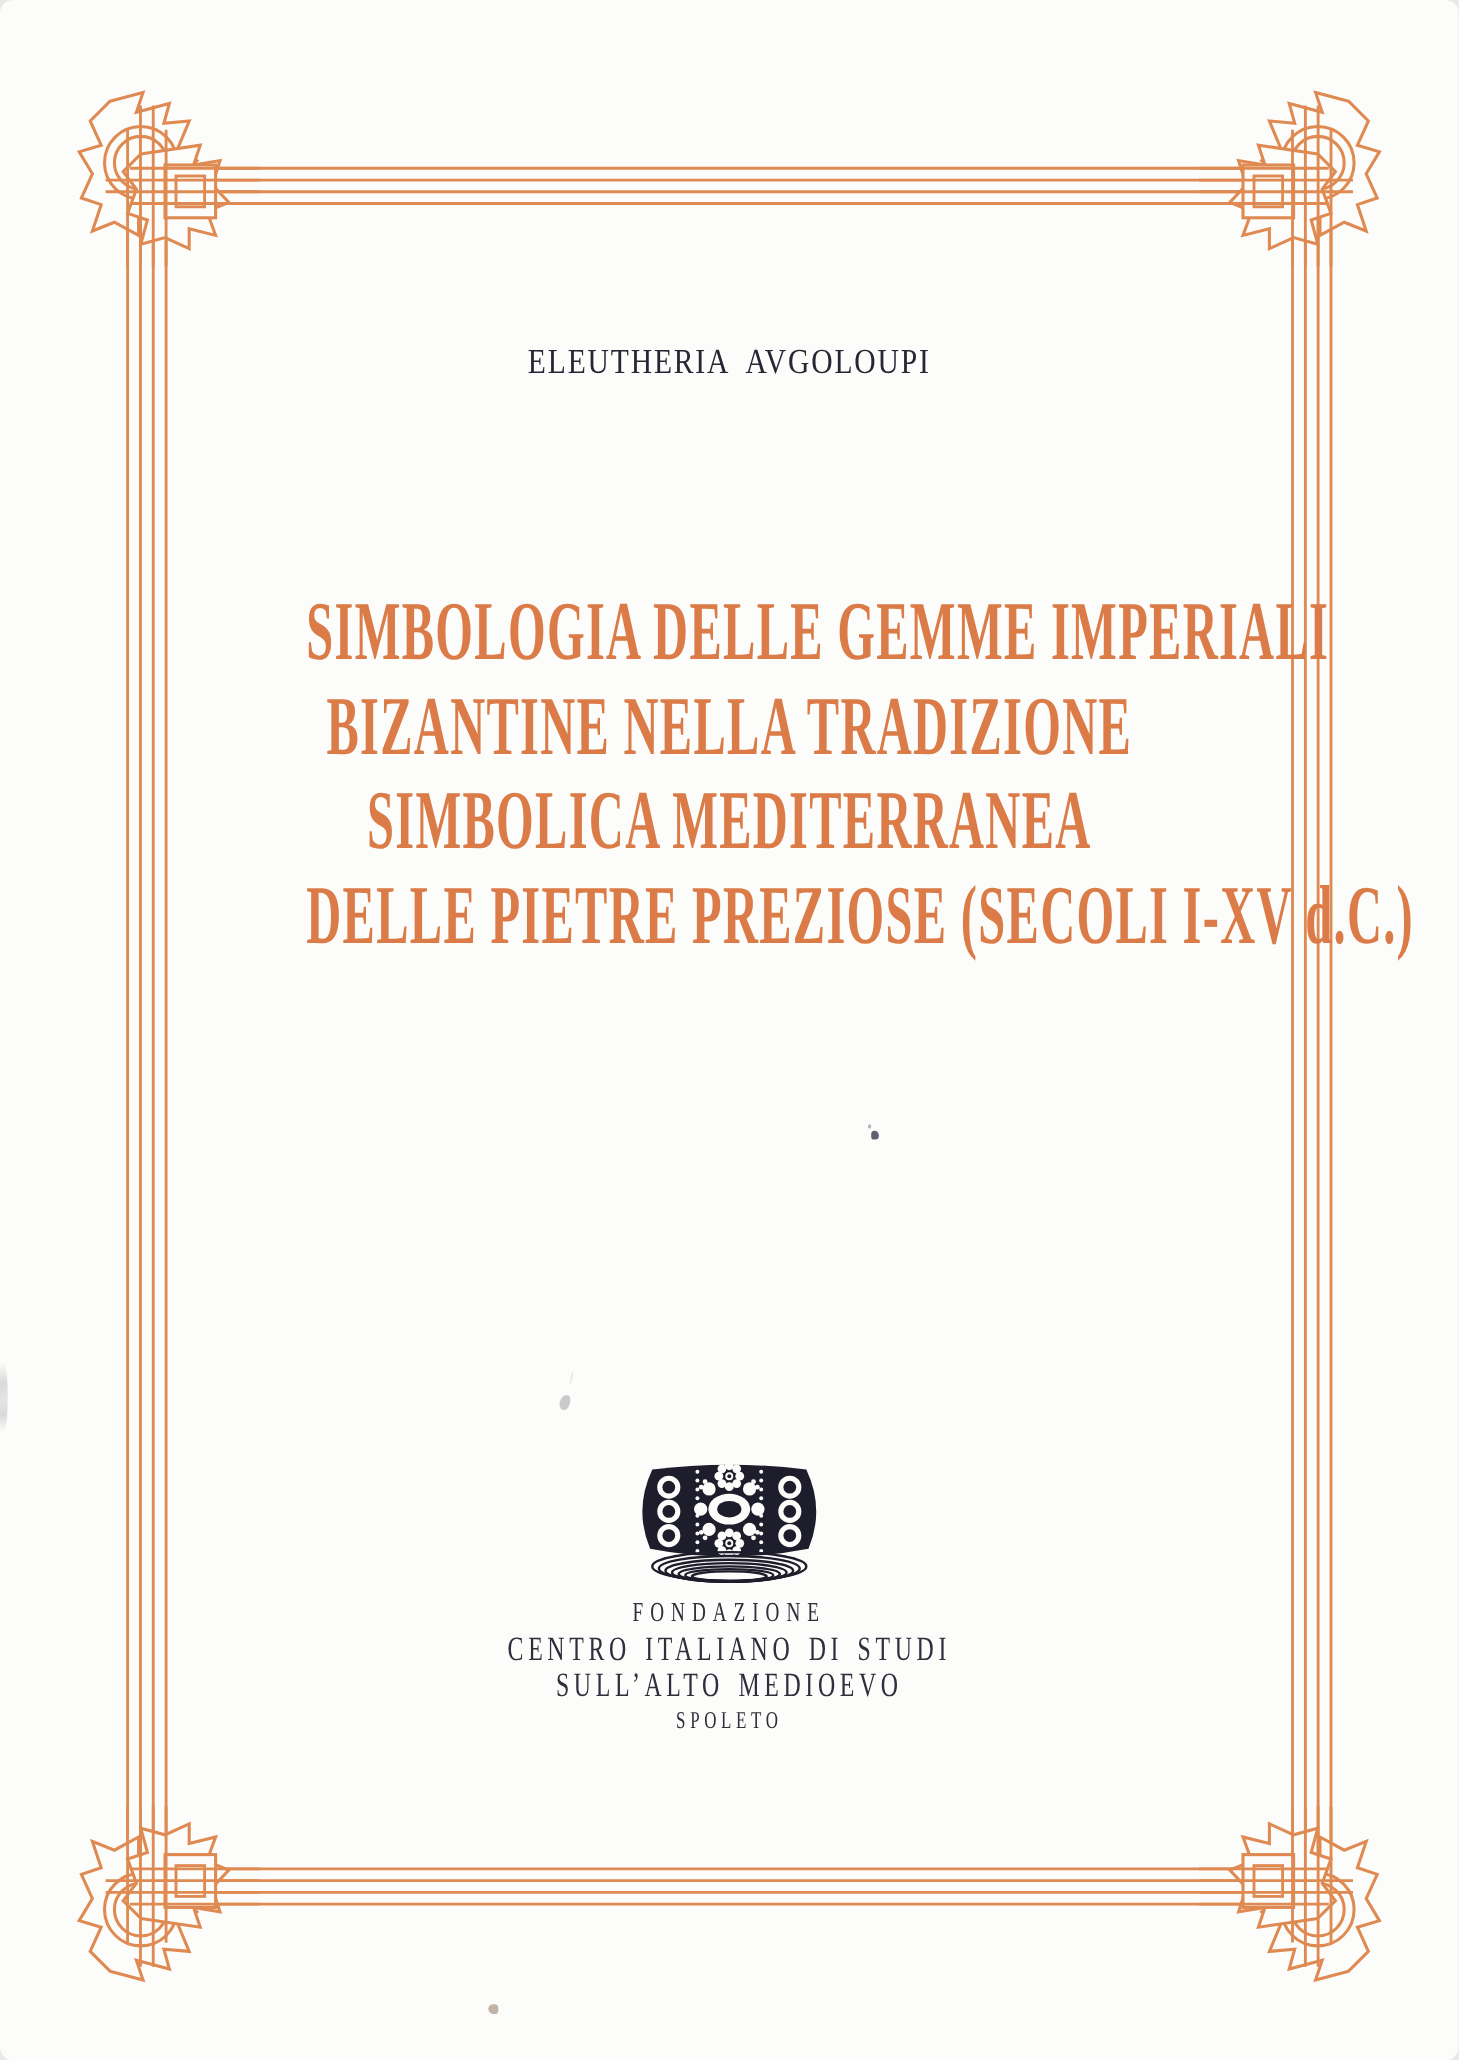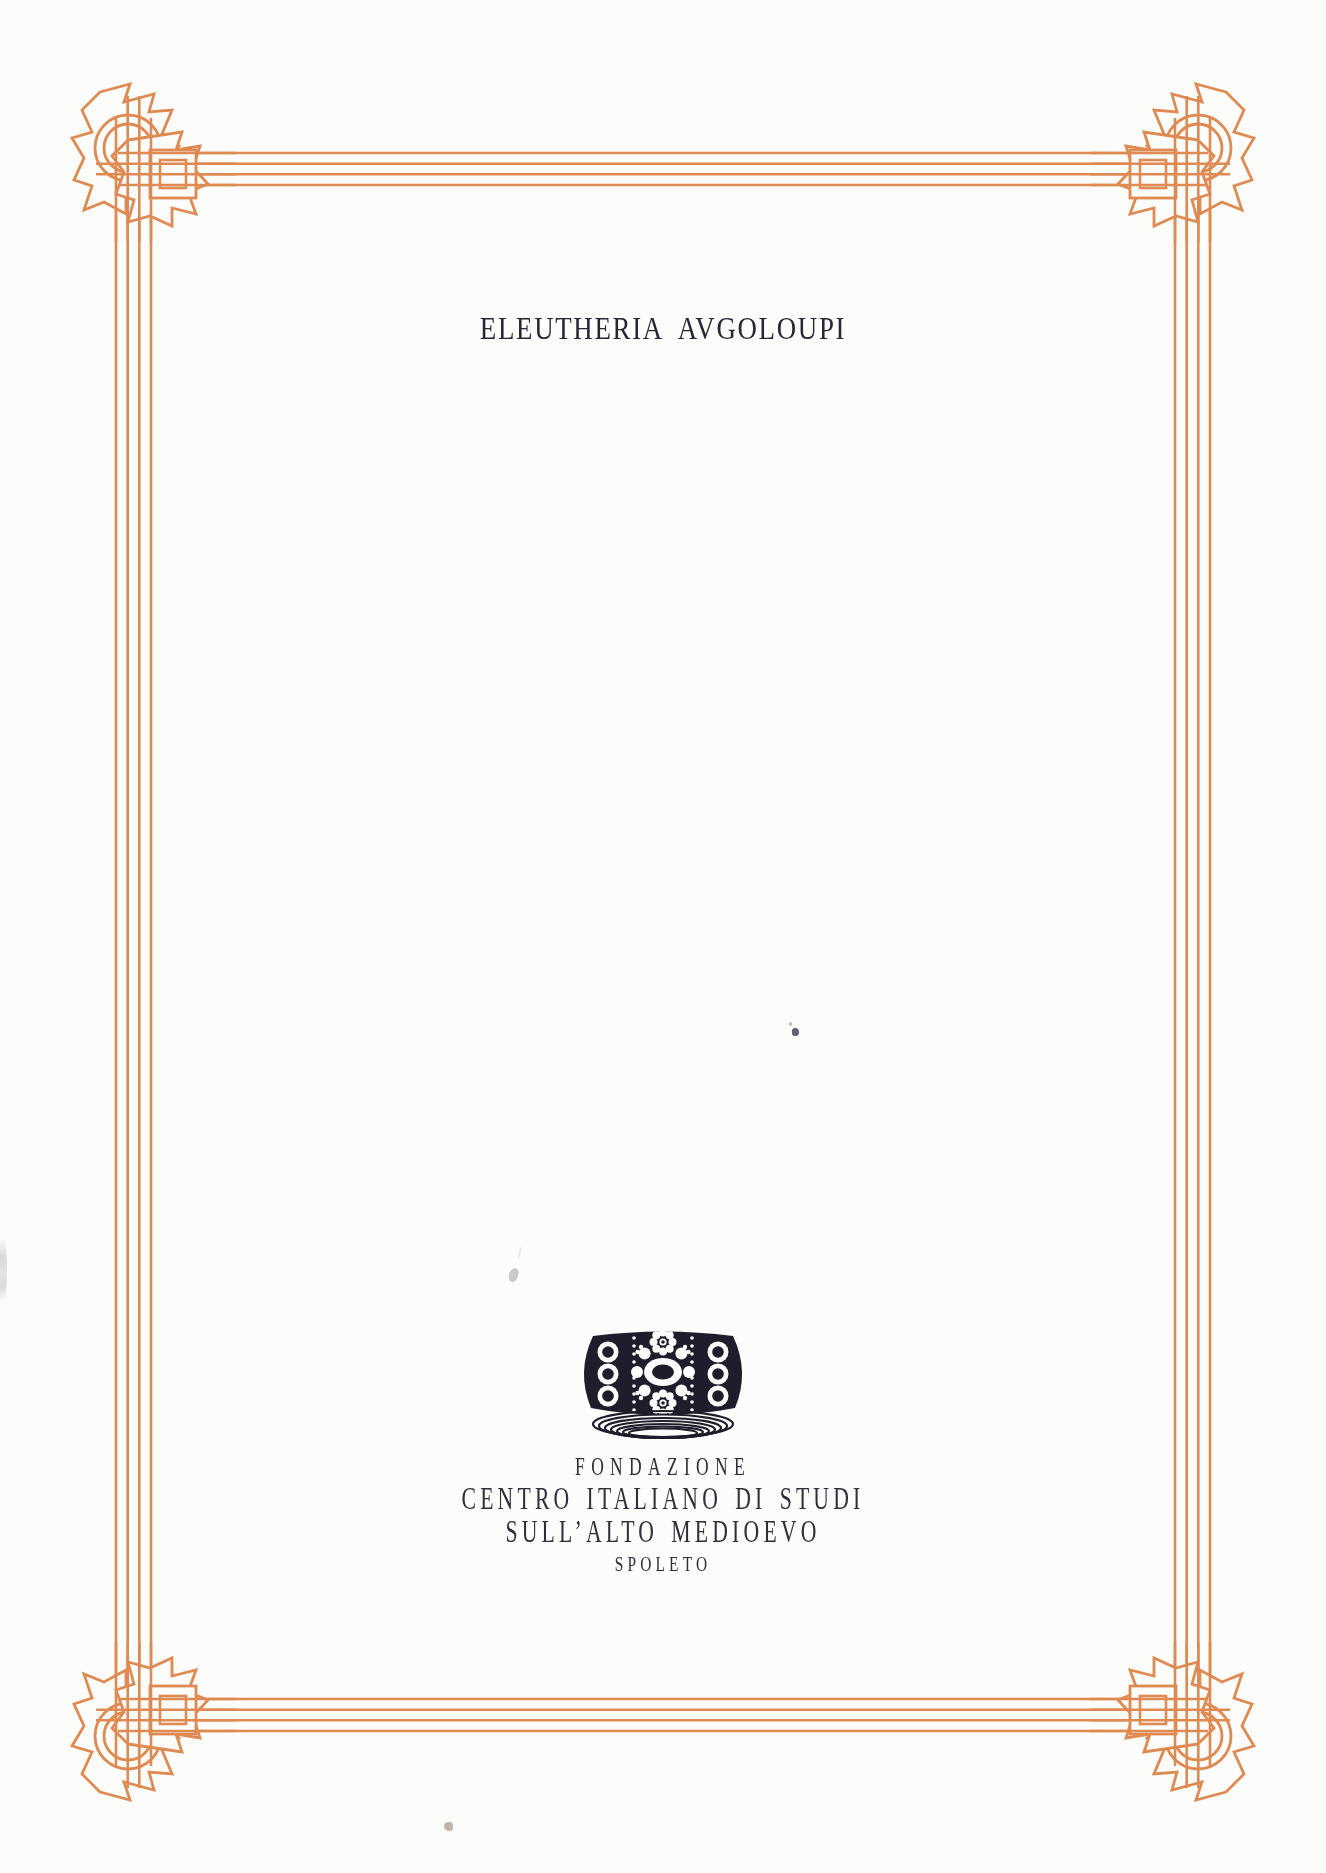--- a/index.html
+++ b/index.html
@@ -3,20 +3,21 @@
 <meta charset="utf-8">
 <style>
   html,body{margin:0;padding:0;background:#e8e8e6;}
   .page{
     position:relative;
     width:1326px;height:1873px;
     margin:0 auto;
     background:#FCFCFA;
     overflow:hidden;
     font-family:"Liberation Serif", serif;
+    border-radius:12px;
   }
   
   .frame-svg{position:absolute;left:0;top:0;width:1326px;height:1873px;}
   
   .author{
     position:absolute;left:0;top:310px;width:100%;
     text-align:center;
     font-size:32px;letter-spacing:2px;
     color:#262634;
     white-space:pre;
@@ -110,20 +111,26 @@
     </g>
 
     <use href="#knot"></use>
     <use href="#knot" transform="matrix(-1,0,0,1,1326,0)"></use>
     <use href="#knot" transform="matrix(1,0,0,-1,0,1884)"></use>
     <use href="#knot" transform="matrix(-1,0,0,-1,1326,1884)"></use>
   </svg>
 
   <div class="author">ELEUTHERIA  AVGOLOUPI</div>
 
+  <div class="title-block">
+    <span class="title-line">SIMBOLOGIA DELLE GEMME IMPERIALI</span>
+    <span class="title-line">BIZANTINE NELLA TRADIZIONE</span>
+    <span class="title-line">SIMBOLICA MEDITERRANEA</span>
+    <span class="title-line">DELLE PIETRE PREZIOSE (SECOLI I-XV d.C.)</span>
+  </div>
 
   <svg class="logo" viewBox="0 0 176 124" xmlns="http://www.w3.org/2000/svg">
 
     <path d="M18,12 Q88,3 158,12 Q175,48 160,84 Q88,98 16,84 Q1,48 18,12 Z" fill="#1D1D2B"></path>
 
     <g>
       <circle cx="33" cy="28" r="10.5" fill="#FCFCFA"></circle>
         <circle cx="33" cy="28" r="5.8" fill="#1D1D2B"></circle>
       <circle cx="33" cy="50" r="10.5" fill="#FCFCFA"></circle>
         <circle cx="33" cy="50" r="5.8" fill="#1D1D2B"></circle>

